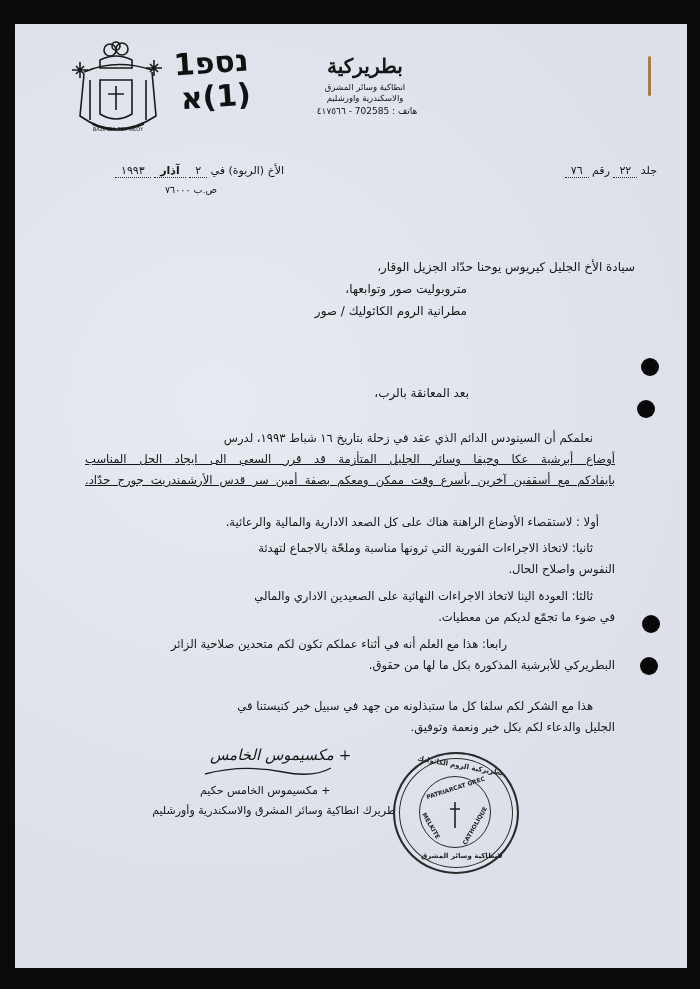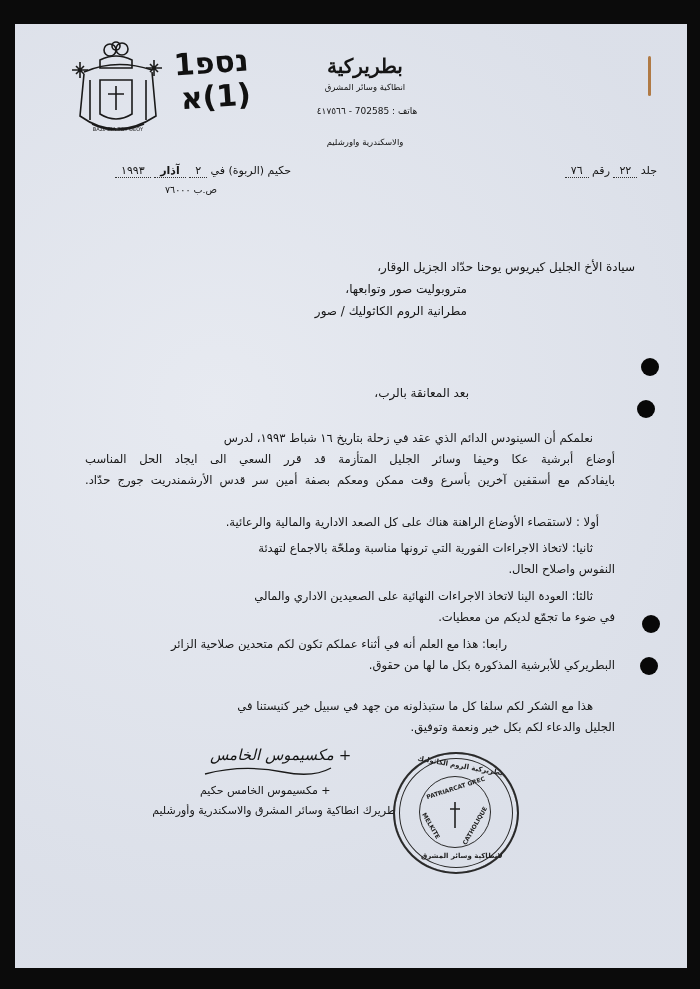--- a/index.html
+++ b/index.html
@@ -15,21 +15,21 @@
   .abs { position:absolute; }
   .ar { direction:rtl; unicode-bidi:plaintext; color:#151515; white-space:nowrap; }
   .crest { left:55px; top:16px; width:96px; height:100px; }
   .hebrew { left:160px; top:22px; font-family:"DejaVu Sans", sans-serif; font-size:30px; color:#111; line-height:34px; font-weight:bold; direction:rtl; transform:rotate(-4deg); }
   .hdr-title { left:305px; top:30px; width:90px; text-align:center; font-family:"DejaVu Serif", serif; font-size:20px; font-weight:bold; letter-spacing:1px; }
   .hdr-line { font-size:8.5px; text-align:center; width:140px; }
   .staple { left:633px; top:32px; width:3px; height:40px; background:#b07a45; border-radius:2px; }
   .ref-row { font-size:11px; }
   .dots { border-bottom:1px dotted #333; display:inline-block; padding:0 6px; }
   .body-text { font-size:11.6px; line-height:21px; }
-  .just { text-align:justify; text-align-last:justify; }
+  .just { text-align:justify; text-align-last:justify;text-decoration:underline; }
   .hole { width:18px; height:18px; border-radius:50%; background:#080808; }
   .stamp {
     left:378px; top:728px; width:122px; height:118px; border:2px solid #2a2a2a; border-radius:50%;
     box-shadow: inset 0 0 0 4px #dfe3ec, inset 0 0 0 5px #2a2a2a;
   }
   .stamp-inner { position:absolute; left:24px; top:22px; width:70px; height:70px; border:1.5px solid #2a2a2a; border-radius:50%; }
   .stamp-text { position:absolute; font-size:6px; color:#222; font-family:"DejaVu Sans", sans-serif; font-weight:bold; }
   .sig { font-family:"DejaVu Serif", serif; font-style:italic; font-size:15px; }
 </style>
 </head>
@@ -55,37 +55,37 @@
     <text x="48" y="91" font-size="5" text-anchor="middle" fill="#1a1a1a" font-family="DejaVu Sans">ΒΑΣΙΛΕΙΑ ΤΟΥ ΘΕΟΥ</text>
   </svg>
 
   <div class="abs hebrew">
     <div>נספ1</div>
     <div>(1)א</div>
   </div>
 
   <div class="abs ar hdr-title">بطريركية</div>
   <div class="abs ar hdr-line" style="left:280px; top:58px;">انطاكية وسائر المشرق</div>
-  <div class="abs ar hdr-line" style="left:280px; top:69px;margin-top:44px;">والاسكندرية واورشليم</div>
+  <div class="abs ar hdr-line" style="left:280px; top:69px;">والاسكندرية واورشليم</div>
   <div class="abs ar" style="left:282px; top:82px; font-size:9px; width:140px; text-align:center;">
     <span>هاتف :</span>
     <span>702585 - ٤١٧٥٦٦</span>
   </div>
 
   <div class="abs staple"></div>
 
   <div class="abs ar ref-row" style="right:30px; top:140px;text-align:center;">
     <span>جلد</span>
     <span class="dots">٢٢</span>
     <span>رقم</span>
     <span class="dots">٧٦</span>
   </div>
 
   <div class="abs ar ref-row" style="left:100px; top:140px;">
-    <span>حكيم (الربوة) في</span>
+    <span>الأخ (الربوة) في</span>
     <span class="dots">٢</span>
     <span class="dots" style="font-weight:bold;">آذار</span>
     <span class="dots">١٩٩٣</span>
   </div>
   <div class="abs ar" style="left:150px; top:160px; font-size:9.5px;">ص.ب ٧٦٠٠٠</div>
 
   <div class="abs ar" style="right:52px; top:236px; font-size:12px;">سيادة الأخ الجليل كيريوس يوحنا حدّاد الجزيل الوقار،</div>
   <div class="abs ar" style="right:220px; top:258px; font-size:12px;">متروبوليت صور وتوابعها،</div>
   <div class="abs ar" style="right:220px; top:280px; font-size:12px;">مطرانية الروم الكاثوليك / صور</div>
 

